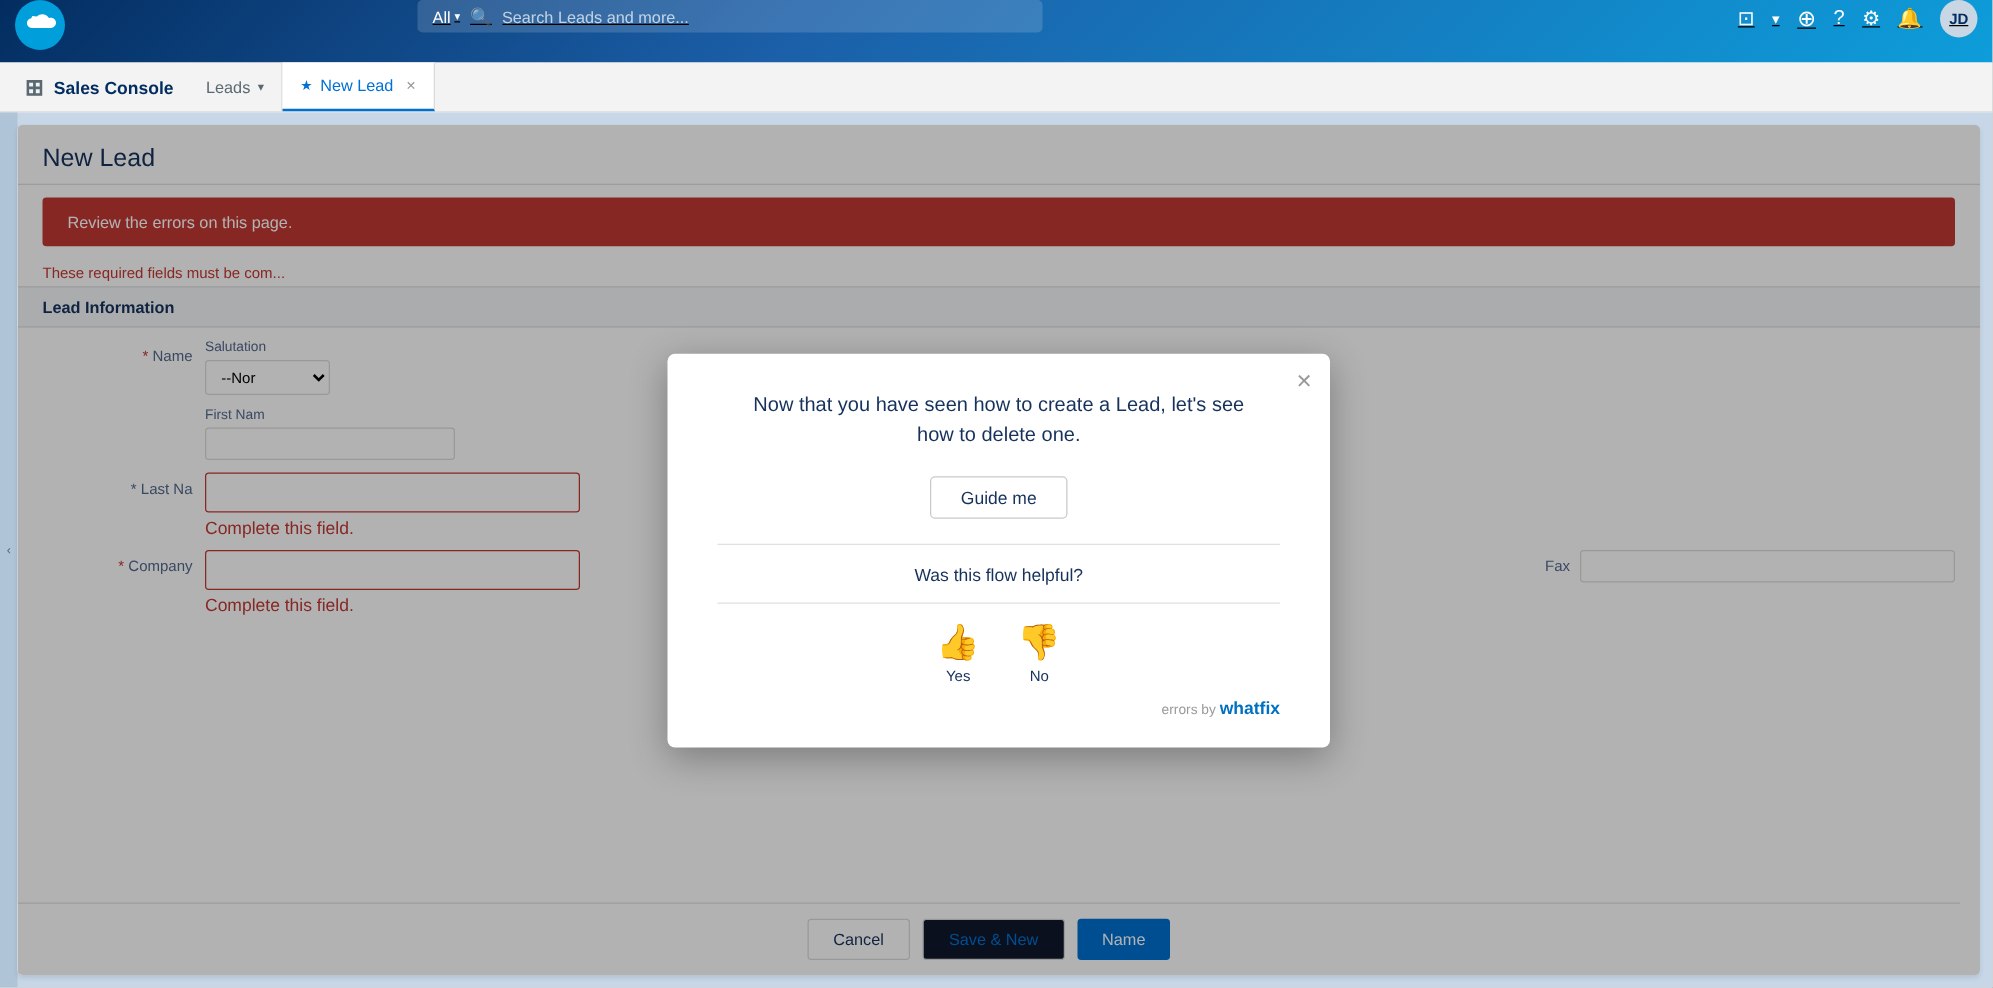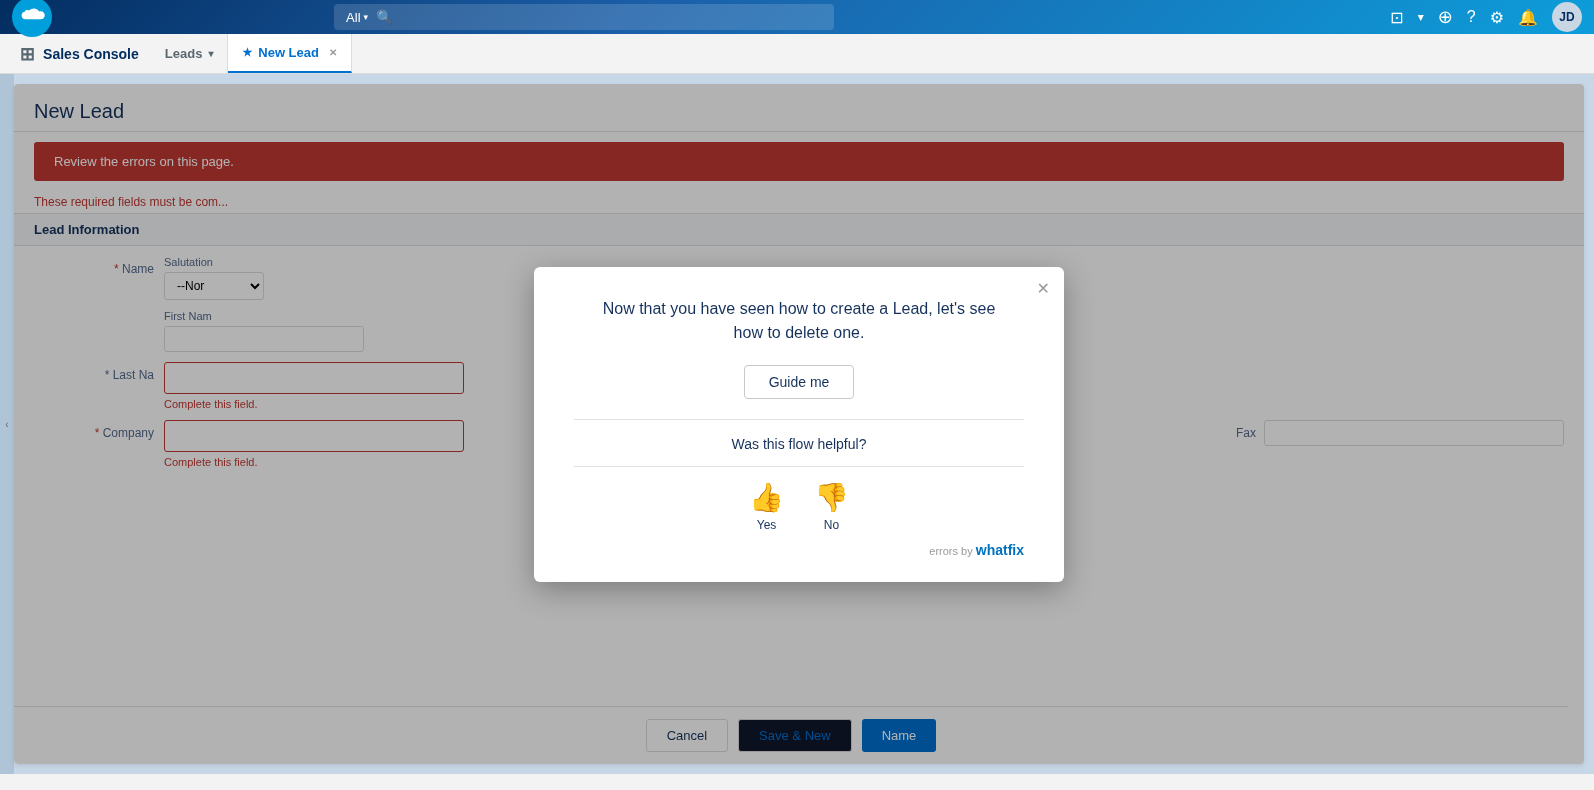--- a/index.html
+++ b/index.html
@@ -1,25 +1,26 @@
 <!DOCTYPE html>
 <html><head>
   <meta charset="utf-8">
   <style>
     * { margin: 0; padding: 0; box-sizing: border-box; }
     body { font-family: 'Salesforce Sans', Arial, sans-serif; font-size: 13px; background: #f3f3f3; width: 1594px; height: 790px; overflow: hidden; }
 
     
     .top-nav {
-      height: 34px;
+      height: 50px;
       background: linear-gradient(135deg, #032d60 0%, #1b5fa8 40%, #0d9dda 100%);
       display: flex;
-      align-items: center;
+      align-items: flex-start;
       padding: 0 12px;
       gap: 8px;
+      text-decoration: underline;
     }
     .sf-logo {
       width: 40px;
       height: 40px;
       border-radius: 50%;
       background: #009edb;
       display: flex; align-items: center; justify-content: center;
       cursor: pointer;
     }
     .sf-logo svg { width: 28px; height: 28px; }
@@ -68,21 +69,20 @@
     .tab-item {
       display: flex;
       align-items: center;
       padding: 0 14px;
       gap: 6px;
       cursor: pointer;
       border-right: 1px solid #dddbda;
       color: #5a6872;
       font-size: 13px;
       position: relative;
-      font-weight: bold;
     }
     .tab-item.active {
       background: white;
       color: #0070d2;
       border-bottom: 2px solid #0070d2;
     }
     .tab-item .tab-close { font-size: 10px; color: #999; margin-left: 4px; }
     .tab-chevron { font-size: 10px; }
 
     
@@ -182,21 +182,21 @@
     .form-select {
       border: 1px solid #dddbda;
       border-radius: 3px;
       padding: 5px 8px;
       font-size: 12px;
       width: 100px;
       background: white;
     }
     .complete-msg {
       color: #c23934;
-      font-size: 11px;
+      font-size: 14px;
     }
 
     
     .form-footer {
       position: absolute;
       bottom: 0;
       left: 0; right: 16px;
       background: white;
       border-top: 1px solid #e0e0e0;
       padding: 12px 20px;
@@ -323,20 +323,21 @@
       <path d="M21.5 6.5C23.5 4.3 26.3 3 29.4 3c4.2 0 7.9 2.3 9.9 5.7.9-.4 1.9-.6 2.9-.6 4.2 0 7.6 3.4 7.6 7.6 0 4.2-3.4 7.6-7.6 7.6H13.8C9.8 23.3 6.6 20.1 6.6 16.1c0-3.8 2.9-6.9 6.6-7.2.2-1.1.7-2.2 1.4-3.1" fill="white"></path>
     </svg>
   </div>
 
   <div style="display:flex;align-items:center;gap:8px;margin:0 auto;background:rgba(255,255,255,0.15);border-radius:4px;padding:5px 12px;width:500px;">
     <span style="color:white;font-size:13px;display:flex;align-items:center;gap:3px;">
       <span>All</span>
       <span style="font-size:9px;">▾</span>
     </span>
     <span style="color:rgba(255,255,255,0.6);font-size:14px;">🔍</span>
+    <input class="nav-search-input" type="text" placeholder="Search Leads and more..." style="">
   </div>
 
   <div class="nav-icons">
     <span style="color:white;font-size:16px;">⊡</span>
     <span style="color:white;font-size:12px;">▾</span>
     <span style="color:white;font-size:18px;">⊕</span>
     <span style="color:white;font-size:16px;">?</span>
     <span style="color:white;font-size:16px;">⚙</span>
     <span style="color:white;font-size:16px;">🔔</span>
     <div class="avatar">JD</div>

